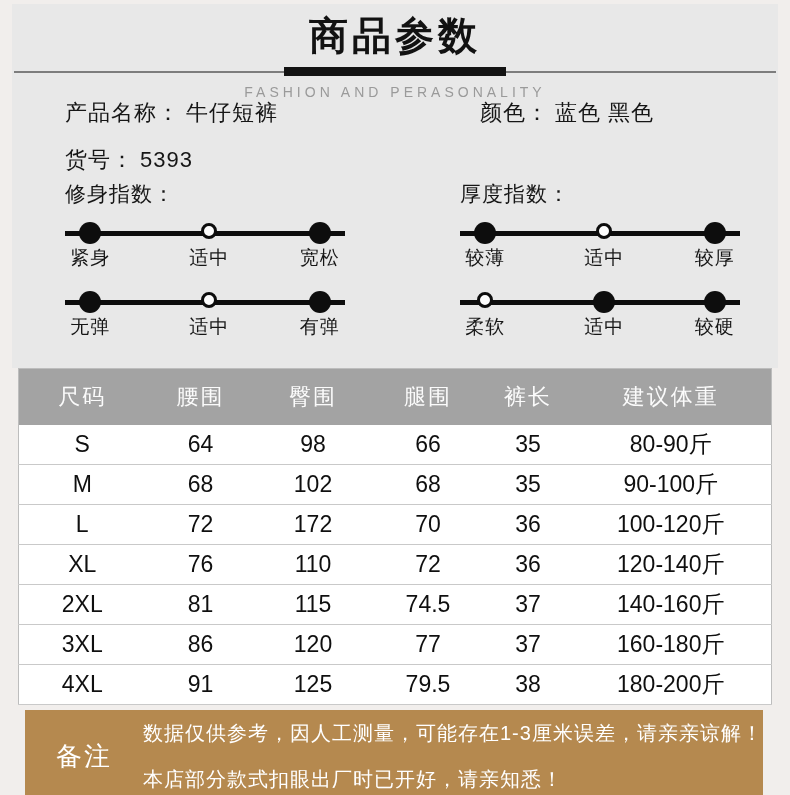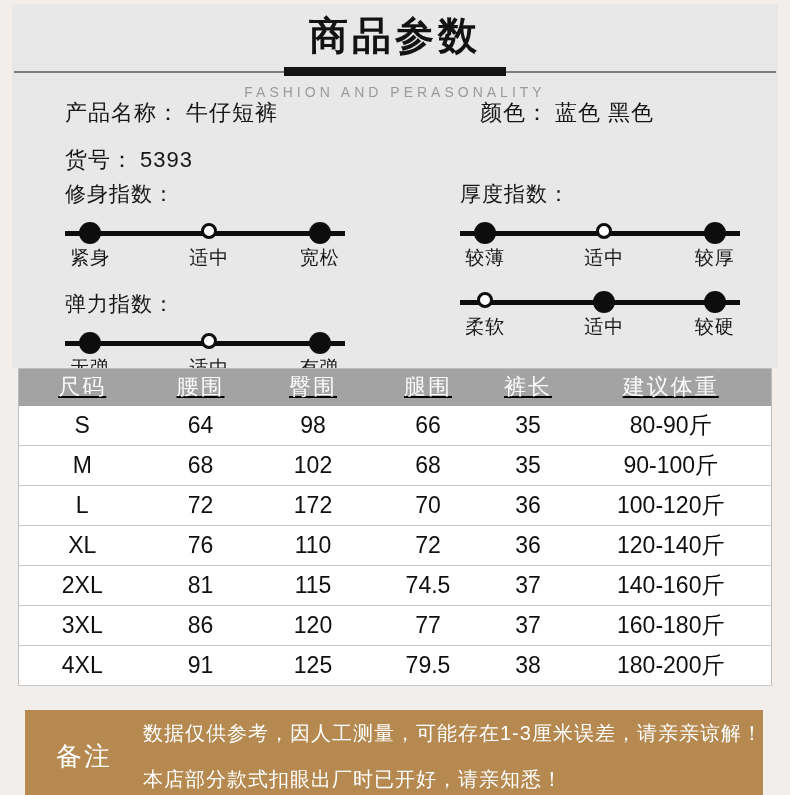--- a/index.html
+++ b/index.html
@@ -53,21 +53,21 @@
   .index-labels span{
     position:absolute;top:0;transform:translateX(-50%);
     font-size:19px;color:#161616;white-space:nowrap;letter-spacing:1px;
   }
   
   .size-table{
     position:absolute;left:18px;top:368px;width:753px;
     border-collapse:collapse;table-layout:fixed;
     border:1px solid #bdbdbd;background:#ffffff;
   }
-  .size-table thead tr{background:var(--table_header_bg);height:37px;text-decoration:underline;}
+  .size-table thead tr{background:var(--table_header_bg);height:56px;}
   .size-table thead th{
     font-size:22px;font-weight:400;color:#fbfbfb;letter-spacing:2px;text-align:center;
   }
   .size-table tbody tr{height:40px;border-bottom:1px solid #c9c9c9;}
   .size-table tbody td{
     font-size:23px;font-weight:500;color:#0f0f0f;text-align:center;
   }
   
   .remark{
     position:absolute;left:25px;top:710px;width:738px;height:92px;
@@ -130,21 +130,20 @@
           <span class="dot hollow" style="left: 51.5%;"></span>
           <span class="dot filled" style="left: 91%;"></span>
         </div>
         <div class="index-labels">
           <span style="left: 9%;">较薄</span>
           <span style="left: 51.5%;">适中</span>
           <span style="left: 91%;">较厚</span>
         </div>
       </div>
     <div class="index-group">
-        <div class="index-title">弹力指数：</div>
         <div class="index-track">
           <div class="track-line"></div>
           <span class="dot filled" style="left: 9%;"></span>
           <span class="dot hollow" style="left: 51.5%;"></span>
           <span class="dot filled" style="left: 91%;"></span>
         </div>
         <div class="index-labels">
           <span style="left: 9%;">无弹</span>
           <span style="left: 51.5%;">适中</span>
           <span style="left: 91%;">有弹</span>

